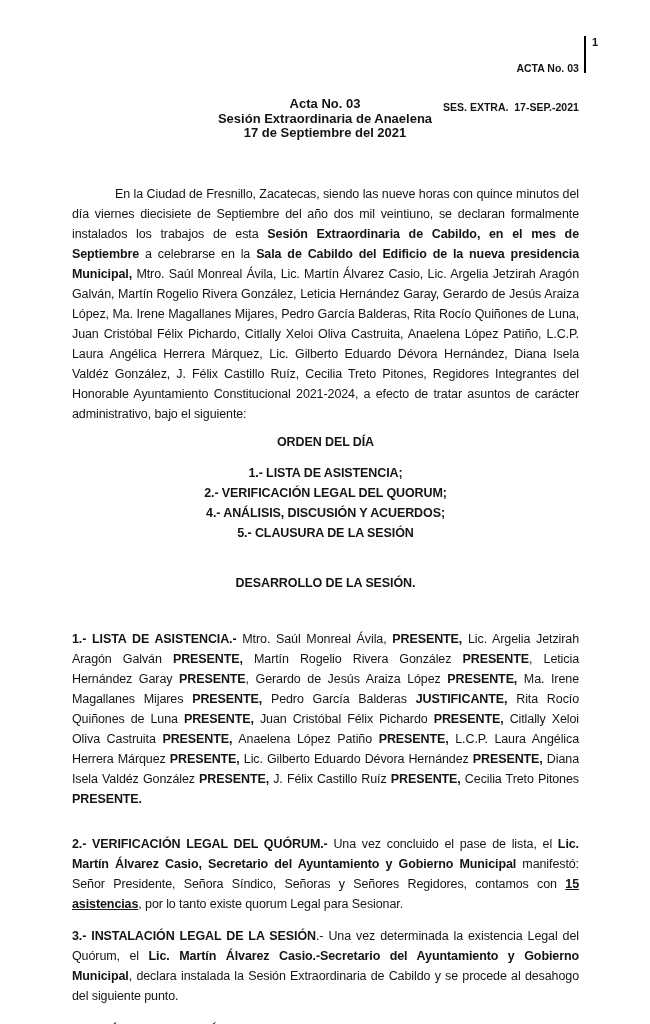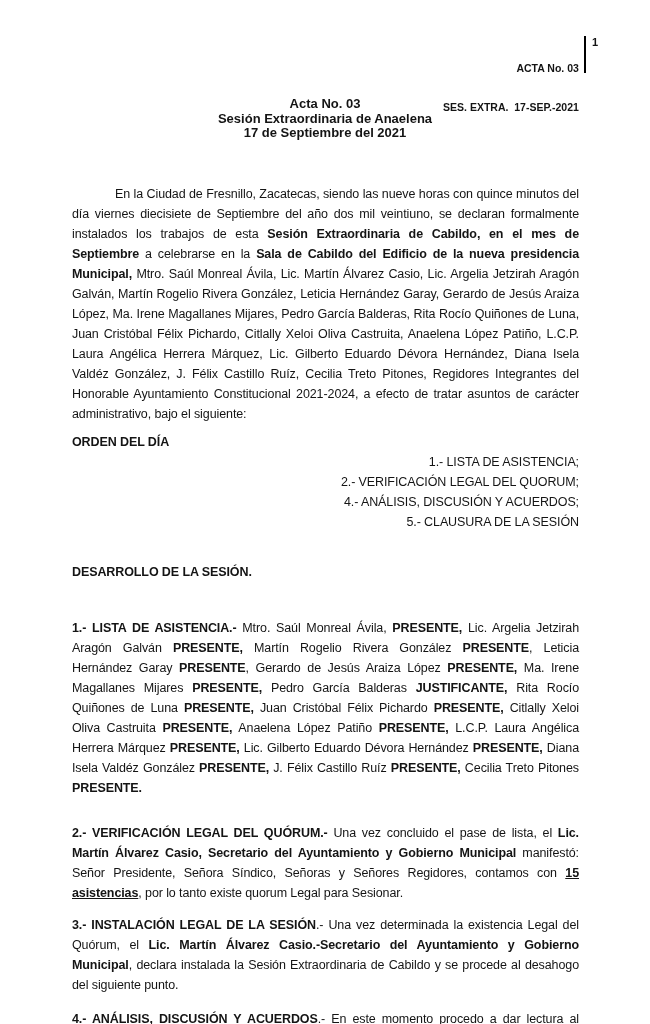--- a/index.html
+++ b/index.html
@@ -56,25 +56,25 @@
     left: 72px;
     width: 507px;
     font-size: 12.5px;
     line-height: 20px;
     letter-spacing: -0.1px;
     text-align: justify;
   }
   .para { margin: 0; }
   .indent { text-indent: 43px; }
   .center-heading {
-    text-align: left;
+    text-align: center;
     font-weight: bold;
   }
   .orden-h { margin-top: 8px; }
-  .orden-list { font-weight: normal; text-align: right; }
+  .orden-list { margin-top: 11px; font-weight: bold; text-align: center; }
   .des-h { margin-top: 30px; }
   .sec1 { margin-top: 36px; }
   .sec2 { margin-top: 25px; }
   .sec3 { margin-top: 12px; }
   .sec4 { margin-top: 14px; text-decoration: underline; }
   .seg-b { font-weight: bold; }
   .seg-u { text-decoration: underline; }
 </style>
 </head>
 <body>

